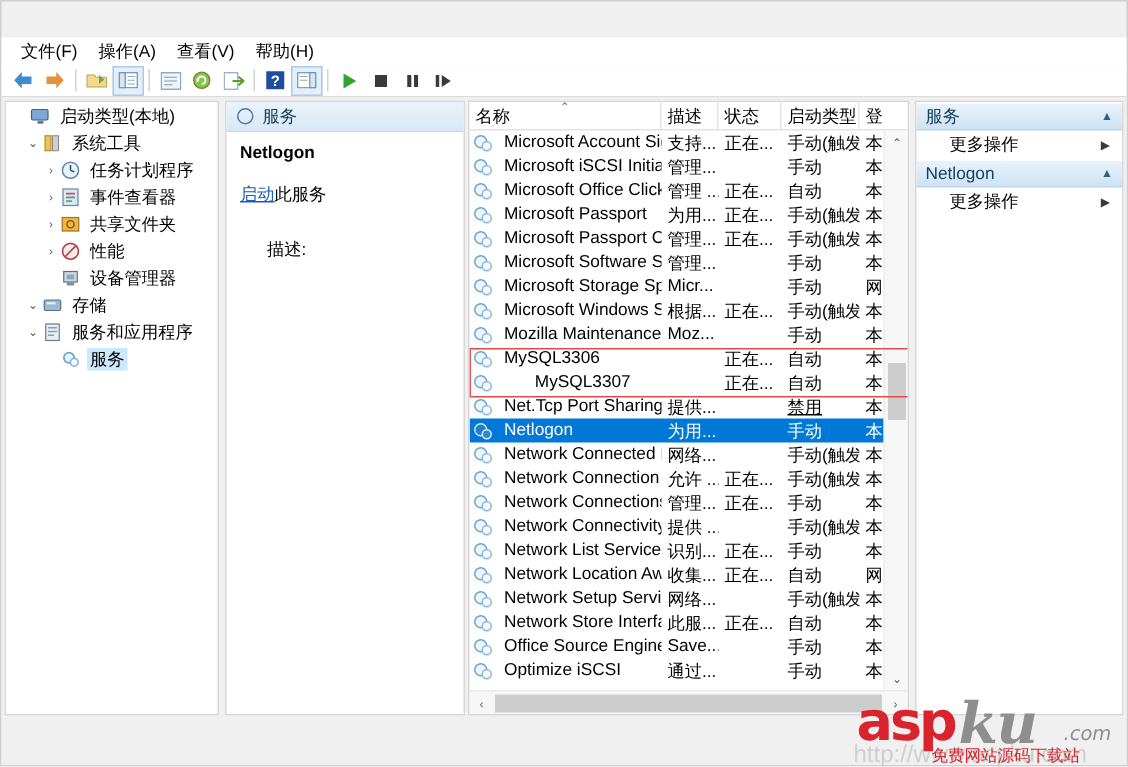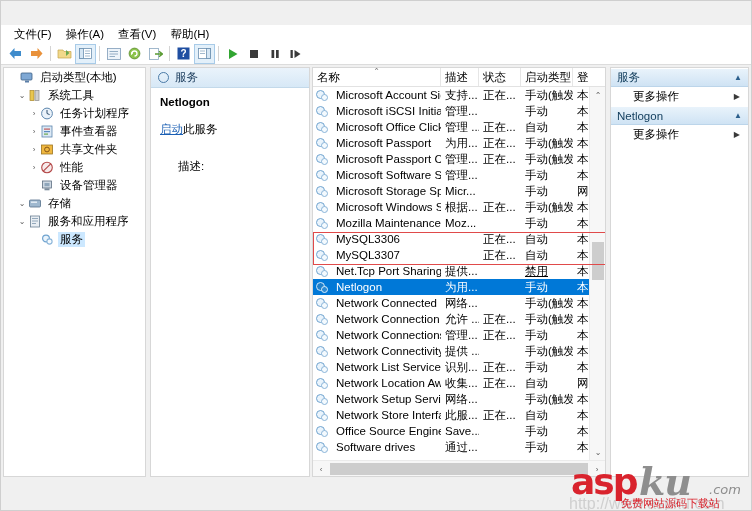--- a/index.html
+++ b/index.html
@@ -653,21 +653,21 @@
             <span class="lv-cell" style="width: 38px;"></span>
             <span class="lv-cell" style="width: 42px;">正在...</span>
             <span class="lv-cell" style="width: 52px;">自动</span>
             <span class="lv-cell" style="width: 18px;">本</span>
           </div>
           <div class="lv-row">
             <span class="svc-ico">
               <span class="g1"></span>
               <span class="g2"></span>
             </span>
-            <span class="lv-cell" style="width: 109px;">MySQL3307</span>
+            <span class="lv-cell" style="width: 109px; text-align: center;">MySQL3307</span>
             <span class="lv-cell" style="width: 38px;"></span>
             <span class="lv-cell" style="width: 42px;">正在...</span>
             <span class="lv-cell" style="width: 52px;">自动</span>
             <span class="lv-cell" style="width: 18px;">本</span>
           </div>
           <div class="lv-row">
             <span class="svc-ico">
               <span class="g1"></span>
               <span class="g2"></span>
             </span>
@@ -785,21 +785,21 @@
             <span class="lv-cell" style="width: 38px;">Save...</span>
             <span class="lv-cell" style="width: 42px;"></span>
             <span class="lv-cell" style="width: 52px;">手动</span>
             <span class="lv-cell" style="width: 18px;">本</span>
           </div>
           <div class="lv-row">
             <span class="svc-ico">
               <span class="g1"></span>
               <span class="g2"></span>
             </span>
-            <span class="lv-cell" style="width: 109px;">Software drives</span>
+            <span class="lv-cell" style="width: 109px;">Optimize iSCSI</span>
             <span class="lv-cell" style="width: 38px;">通过...</span>
             <span class="lv-cell" style="width: 42px;"></span>
             <span class="lv-cell" style="width: 52px;">手动</span>
             <span class="lv-cell" style="width: 18px;">本</span>
           </div>
         </div>
 
       <div class="annot-box"></div>
 
       <div class="vscroll">

